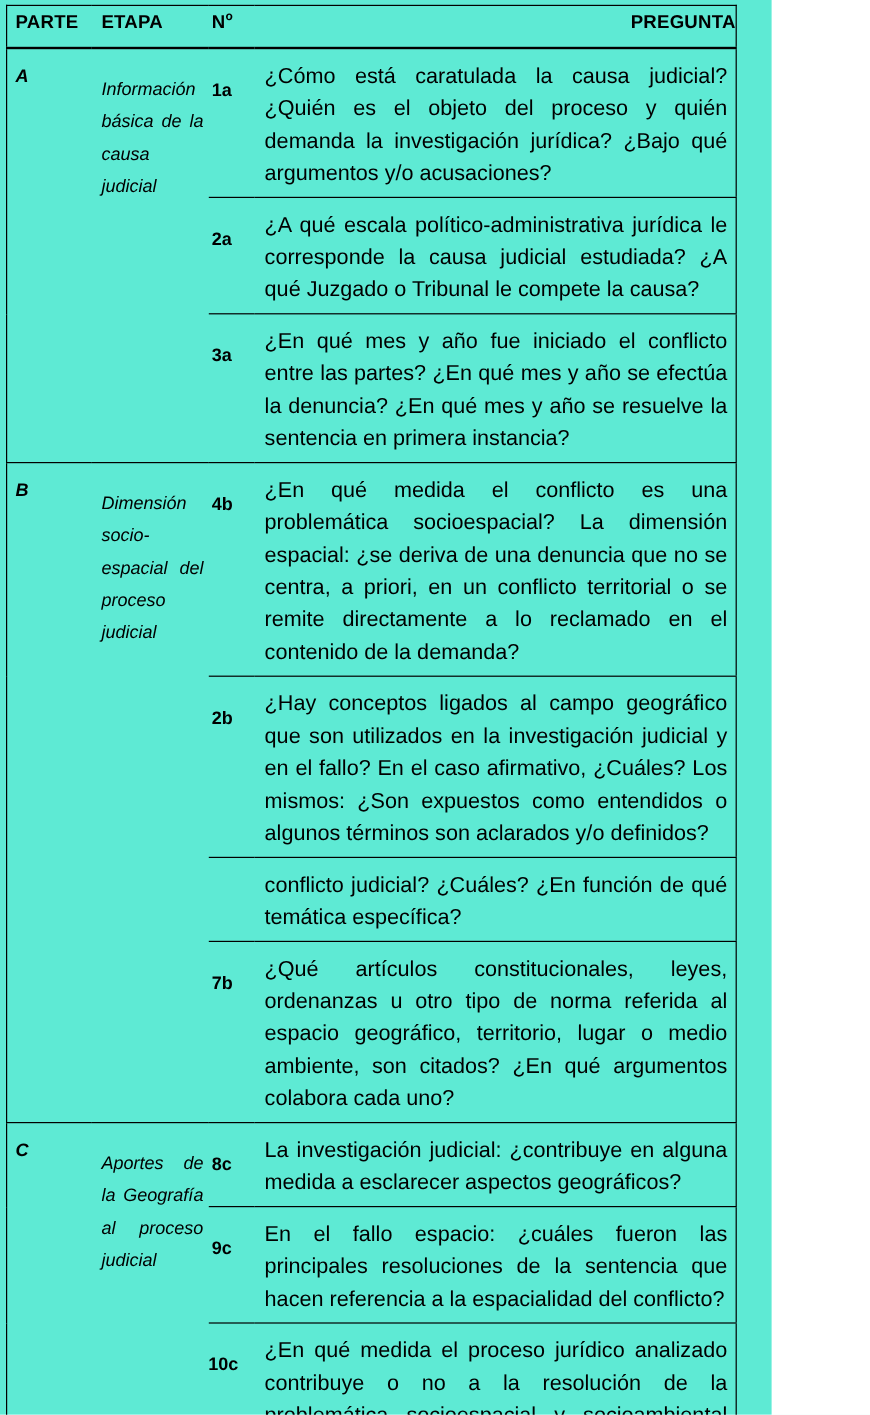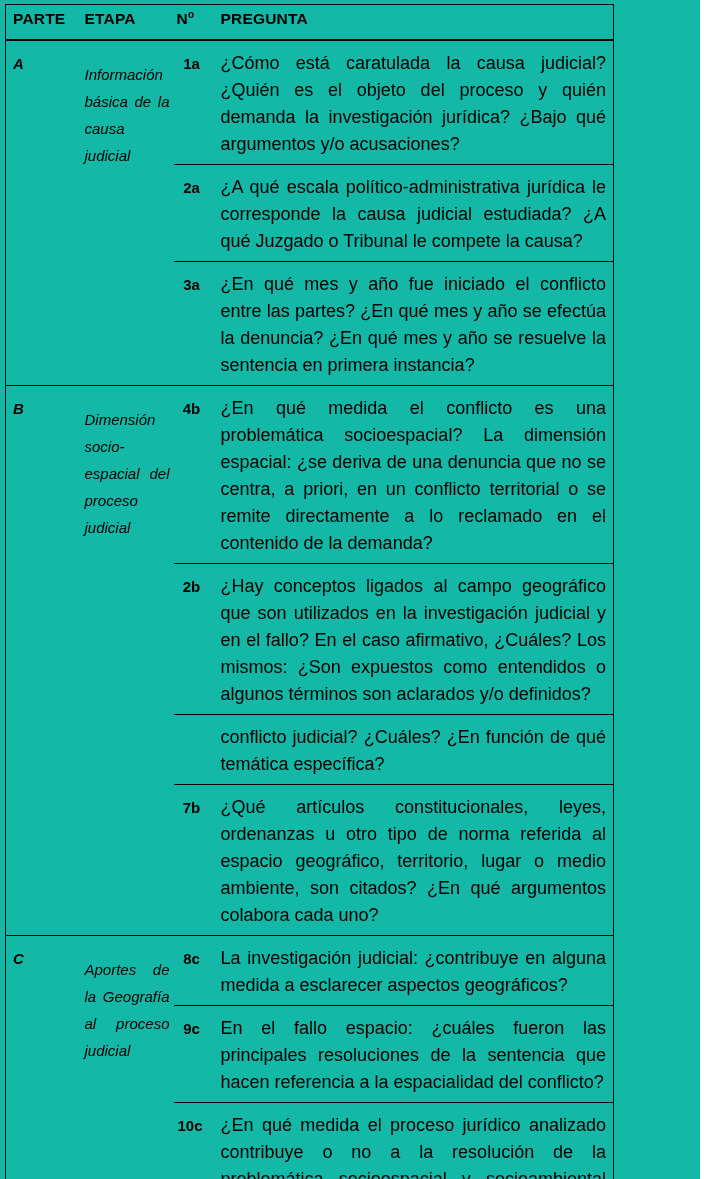--- a/index.html
+++ b/index.html
@@ -10,23 +10,23 @@
   body {
     width: 725px;
     height: 1179px;
     font-family: "Liberation Sans", sans-serif;
     color: #000000;
     overflow: hidden;
   }
 
   .sheet {
     position: relative;
-    width: 700px;
+    width: 643px;
     height: 1179px;
-    background: #14b8a6;
+    background: #5eead4;
   }
 
   table.qtable {
     position: absolute;
     left: 5px;
     top: 4px;
     width: 608px;
     border-collapse: collapse;
     table-layout: fixed;
     border-left: 1.5px solid #000;
@@ -45,21 +45,21 @@
     padding: 5px 0 11px 0;
     vertical-align: top;
     font-weight: bold;
     font-size: 15.5px;
     letter-spacing: 0.2px;
     border: 0;
   }
   tr.head-row td.h-parte { padding-left: 7px; }
   tr.head-row td.h-etapa { padding-left: 9px; }
   tr.head-row td.h-num   { padding-left: 3px; }
-  tr.head-row td.h-preg  { padding-left: 9px; }
+  tr.head-row td.h-preg  { padding-left: 9px; text-align: right; }
   tr.head-row { border-bottom: 2.5px solid #000; }
 
   .sup { font-size: 10px; vertical-align: super; line-height: 0; }
 
   
   td {
     vertical-align: top;
     border: 0;
     font-size: 15px;
   }
@@ -77,25 +77,25 @@
     font-style: italic;
     font-size: 15px;
     line-height: 27px;
     text-align: justify;
     text-align-last: left;
     -moz-text-align-last: left;
     hyphens: none;
   }
 
   td.num {
-    padding: 9px 5px 6px 3px;
+    padding: 21px 5px 6px 3px;
     font-weight: bold;
     font-size: 15px;
     line-height: 27px;
-    text-align: center;
+    text-align: left;
     white-space: nowrap;
   }
   td.num.wide { padding-left: 0px; }
 
   td.preg {
     padding: 9px 7px 6px 9px;
     font-size: 18px;
     line-height: 27px;
     text-align: justify;
     text-align-last: left;

